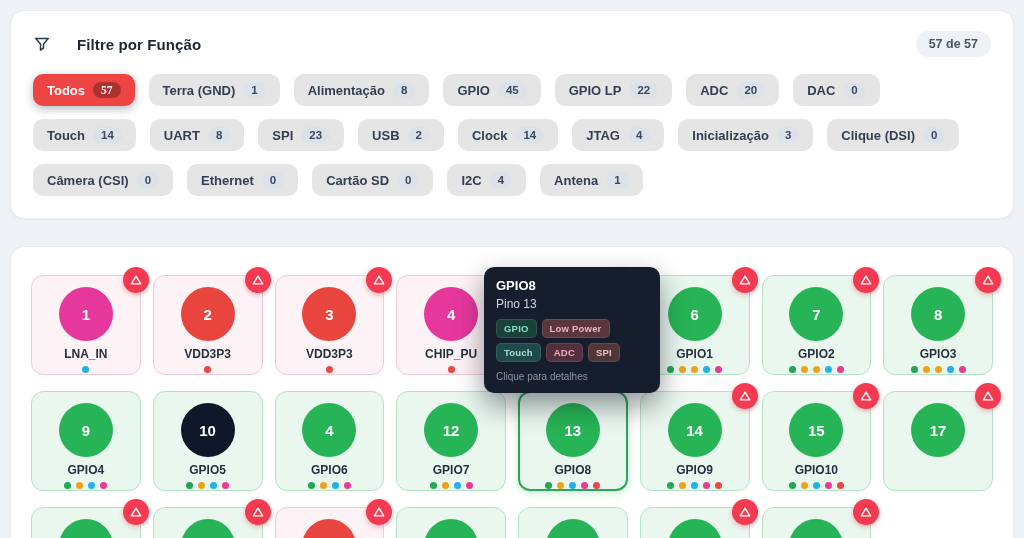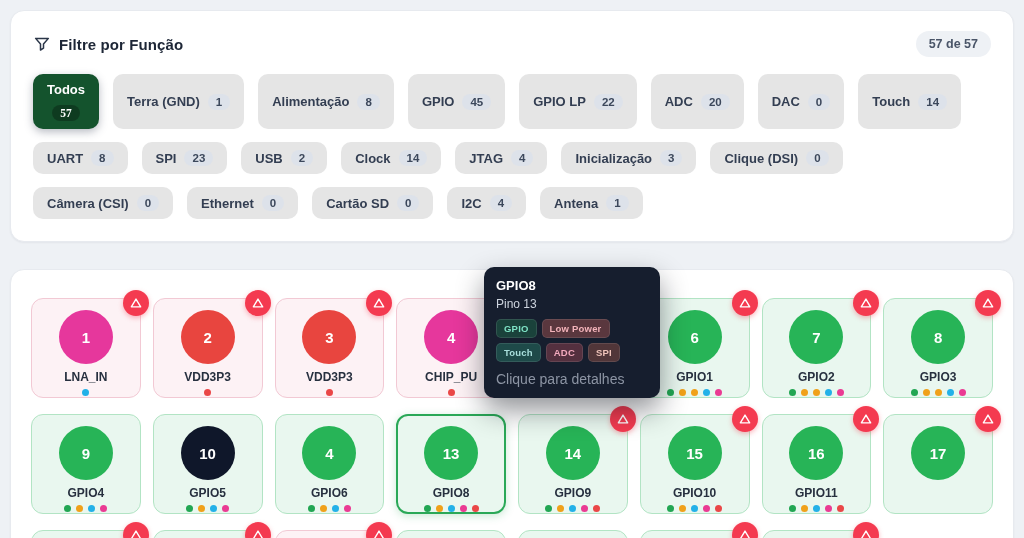--- a/index.html
+++ b/index.html
@@ -9,38 +9,38 @@
     -webkit-font-smoothing:antialiased;
   }
   .page{padding:10px;}
   .panel{
     background:#ffffff;border:1px solid #e7eaef;border-radius:14px;
     box-shadow:0 1px 2px rgba(16,24,40,.05);
   }
   
   .filter-panel{padding:20px 22px 22px 22px;}
   .filter-header{display:flex;align-items:center;}
-  .filter-title-wrap{display:flex;align-items:center;gap:8px;}
+  .filter-title-wrap{display:flex;align-items:center;gap:26px;}
   .funnel{width:18px;height:18px;color:#2b3648;}
   .filter-title{font-size:15px;font-weight:bold;color:#1d2636;letter-spacing:.1px;}
   .result-pill{
     margin-left:auto;background:#eef1f5;color:#4a5568;font-size:12.5px;font-weight:bold;
     padding:6px 13px;border-radius:999px;
   }
   .chips{display:flex;flex-wrap:wrap;gap:13px 14px;margin-top:17px;}
   .chip{
     display:inline-flex;align-items:center;gap:8px;border:none;cursor:pointer;
     background:#e5e5e5;color:#333e52;border-radius:10px;padding:8px 14px;
     font-family:inherit;font-size:13px;font-weight:bold;
   }
   .chip .chip-count{
     background:#dde2ea;color:#3c485c;border-radius:8px;padding:2px 8px;
     font-size:11.5px;font-weight:bold;
   }
-  .chip.active{background:#14532d;color:#ffffff;box-shadow:0 3px 8px rgba(51,61,82,.35);flex-direction:column;}
+  .chip.active{background:#ef4444;color:#ffffff;box-shadow:0 3px 8px rgba(51,61,82,.35);}
   .chip.active .chip-count{background:rgba(0,0,0,.28);color:#ffffff;font-family:Liberation Serif, serif;}
   
   .grid-panel{margin-top:27px;padding:28px 20px 20px 20px;height:600px;}
   .pin-grid{display:grid;grid-template-columns:repeat(8,1fr);gap:16px 12px;}
   .pin-card{
     position:relative;height:100px;border-radius:12px;border:1px solid;
     display:flex;flex-direction:column;align-items:center;padding-top:11px;
     box-sizing:border-box;cursor:pointer;
   }
   .pin-card.card-green{background:#e9f7ef;border-color:#b2e4c4;}
@@ -65,21 +65,21 @@
     background:#161e2e;border-radius:10px;padding:11px 12px 11px 12px;z-index:20;
     box-shadow:0 12px 28px rgba(10,15,25,.45);
   }
   .tooltip-title{color:#ffffff;font-size:13px;font-weight:bold;}
   .tooltip-sub{color:#cdd4de;font-size:12px;margin-top:4px;}
   .tooltip-badges{display:flex;flex-wrap:wrap;gap:5px;margin-top:8px;}
   .tbadge{
     font-size:9.5px;font-weight:bold;padding:3px 7px;border-radius:5px;
     border:1px solid rgba(255,255,255,.10);letter-spacing:.2px;
   }
-  .tooltip-footer{color:#8d95a4;font-size:14px;margin-top:9px;}
+  .tooltip-footer{color:#8d95a4;font-size:10px;margin-top:9px;}
 </style>
 </head>
 <body>
 
 <div class="page">
 
   <section class="panel filter-panel">
     <div class="filter-header">
       <div class="filter-title-wrap">
         <svg class="funnel" viewBox="0 0 24 24" fill="none" stroke="currentColor" stroke-width="2" stroke-linejoin="round" stroke-linecap="round">
@@ -304,20 +304,30 @@
         <div class="pin-card card-green">
           <div class="pin-circle" style="background: rgb(39, 180, 87);">4</div>
           <div class="pin-label">GPIO6</div>
           <div class="pin-dots">
             <span class="pin-dot" style="background: rgb(34, 166, 83);"></span>
             <span class="pin-dot" style="background: rgb(240, 161, 26);"></span>
             <span class="pin-dot" style="background: rgb(35, 177, 232);"></span>
             <span class="pin-dot" style="background: rgb(234, 59, 147);"></span>
           </div>
         </div>
+        <div class="pin-card card-green">
+          <div class="pin-circle" style="background: rgb(39, 180, 87);">12</div>
+          <div class="pin-label">GPIO7</div>
+          <div class="pin-dots">
+            <span class="pin-dot" style="background: rgb(34, 166, 83);"></span>
+            <span class="pin-dot" style="background: rgb(240, 161, 26);"></span>
+            <span class="pin-dot" style="background: rgb(35, 177, 232);"></span>
+            <span class="pin-dot" style="background: rgb(234, 59, 147);"></span>
+          </div>
+        </div>
         <div class="pin-card card-green selected">
           <div class="pin-circle" style="background: rgb(39, 180, 87);">13</div>
           <div class="pin-label">GPIO8</div>
           <div class="pin-dots">
             <span class="pin-dot" style="background: rgb(34, 166, 83);"></span>
             <span class="pin-dot" style="background: rgb(240, 161, 26);"></span>
             <span class="pin-dot" style="background: rgb(35, 177, 232);"></span>
             <span class="pin-dot" style="background: rgb(234, 59, 147);"></span>
             <span class="pin-dot" style="background: rgb(234, 71, 71);"></span>
           </div>
@@ -339,36 +349,20 @@
           </div>
         </div>
         <div class="pin-card card-green">
           <div class="warn-badge" style="background: rgb(244, 58, 80);">
             <svg viewBox="0 0 24 24" fill="none" stroke="#ffffff" stroke-width="2.4" stroke-linejoin="round">
               <path d="M12 5.2 L20 18.6 H4 Z"></path>
             </svg>
           </div>
           <div class="pin-circle" style="background: rgb(39, 180, 87);">15</div>
           <div class="pin-label">GPIO10</div>
-          <div class="pin-dots">
-            <span class="pin-dot" style="background: rgb(34, 166, 83);"></span>
-            <span class="pin-dot" style="background: rgb(240, 161, 26);"></span>
-            <span class="pin-dot" style="background: rgb(35, 177, 232);"></span>
-            <span class="pin-dot" style="background: rgb(234, 59, 147);"></span>
-            <span class="pin-dot" style="background: rgb(234, 71, 71);"></span>
-          </div>
-        </div>
-        <div class="pin-card card-green">
-          <div class="warn-badge" style="background: rgb(244, 58, 80);">
-            <svg viewBox="0 0 24 24" fill="none" stroke="#ffffff" stroke-width="2.4" stroke-linejoin="round">
-              <path d="M12 5.2 L20 18.6 H4 Z"></path>
-            </svg>
-          </div>
-          <div class="pin-circle" style="background: rgb(39, 180, 87);">16</div>
-          <div class="pin-label">GPIO11</div>
           <div class="pin-dots">
             <span class="pin-dot" style="background: rgb(34, 166, 83);"></span>
             <span class="pin-dot" style="background: rgb(240, 161, 26);"></span>
             <span class="pin-dot" style="background: rgb(35, 177, 232);"></span>
             <span class="pin-dot" style="background: rgb(234, 59, 147);"></span>
             <span class="pin-dot" style="background: rgb(234, 71, 71);"></span>
           </div>
         </div>
         <div class="pin-card card-green">
           <div class="warn-badge" style="background: rgb(244, 58, 80);">

